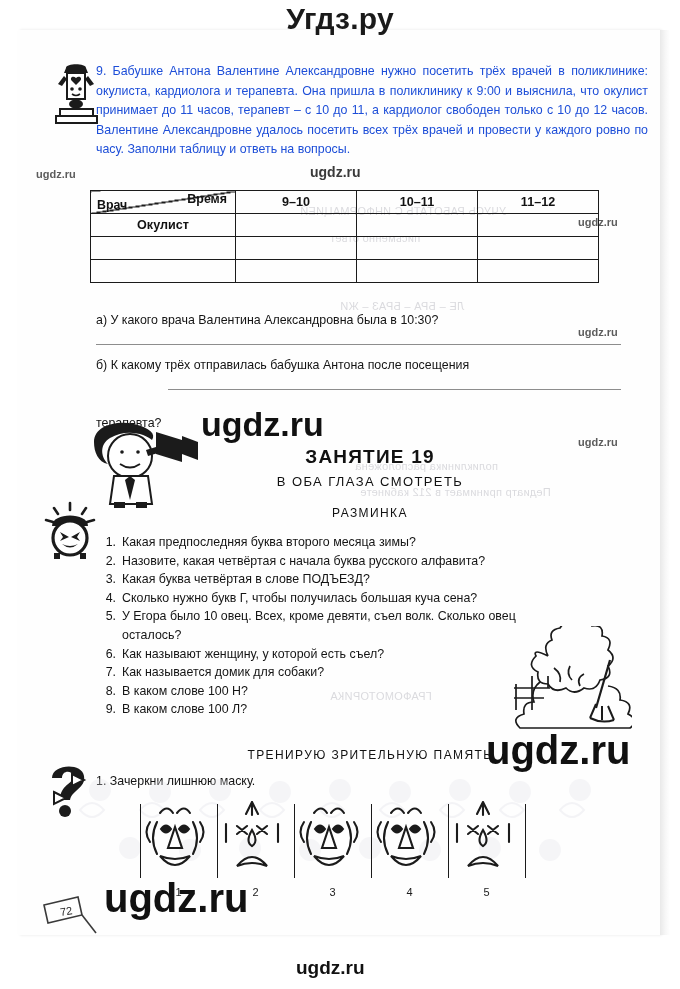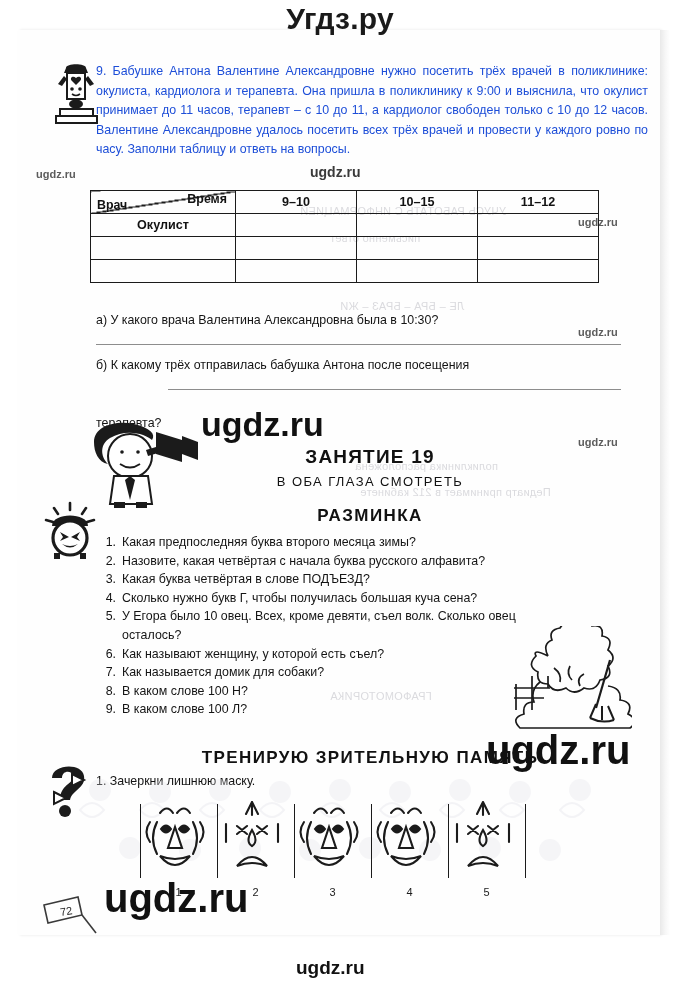--- a/index.html
+++ b/index.html
@@ -113,21 +113,21 @@
   .lesson-no{
     position:absolute;left:220px;top:446px;width:300px;
     text-align:center;font-size:19px;font-weight:700;letter-spacing:1.2px;
   }
   .lesson-sub{
     position:absolute;left:200px;top:474px;width:340px;
     text-align:center;font-size:13px;letter-spacing:1.4px;
   }
   .section-h{
     position:absolute;width:340px;text-align:center;
-    font-size:17px;letter-spacing:1.4px;font-weight:bold;
+    font-size:12px;letter-spacing:1.4px;
   }
 
   
   ol.warm{position:absolute;left:96px;top:533px;width:420px;margin:0;padding:0;list-style:none;}
   ol.warm li{
     font-size:12.4px;line-height:18.6px;color:#141414;
     position:relative;padding-left:26px;margin:0;
   }
   ol.warm li .num{position:absolute;left:0;top:0;width:20px;text-align:right;}
   ol.warm li .cont{display:block;padding-left:0;}
@@ -207,21 +207,21 @@
     <div class="para task9">9. Бабушке Антона Валентине Александровне нужно посетить трёх врачей в поликлинике: окулиста, кардиолога и терапевта. Она пришла в поликлинику к 9:00 и выяснила, что окулист принимает до 11 часов, терапевт – с 10 до 11, а кардиолог свободен только с 10 до 12 часов. Валентине Александровне удалось посетить всех трёх врачей и провести у каждого ровно по часу. Заполни таблицу и ответь на вопросы.</div>
 
     <table class="sched">
       <tbody>
           <tr>
         <td class="corner">
           <span class="t">Время</span>
           <span class="d">Врач</span>
         </td>
         <td class="colh">9–10</td>
-        <td class="colh">10–15</td>
+        <td class="colh">10–11</td>
         <td class="colh">11–12</td>
       </tr>
       <tr>
         <td class="rowh">Окулист</td>
         <td class="cell"></td>
         <td class="cell"></td>
         <td class="cell"></td>
       </tr>
       <tr>
         <td class="rowh"></td>

